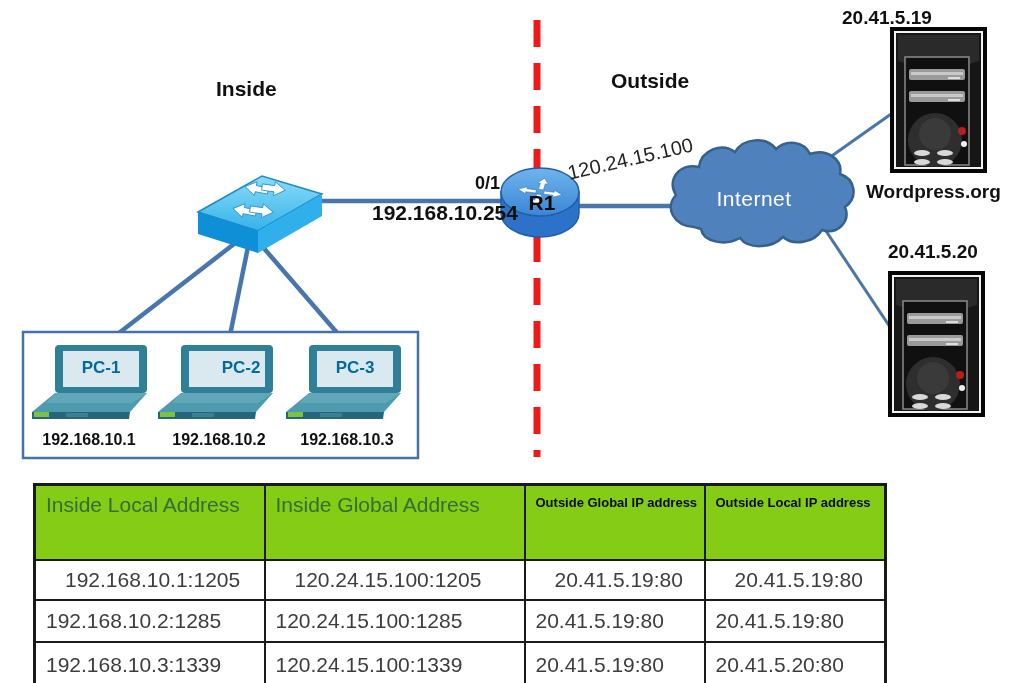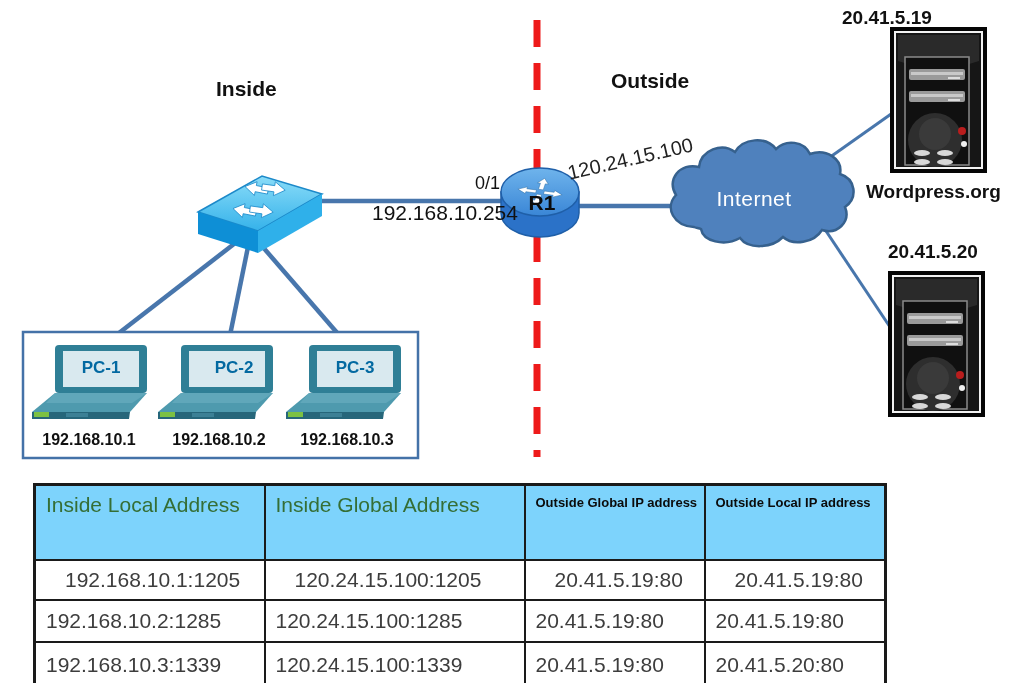--- a/index.html
+++ b/index.html
@@ -4,21 +4,21 @@
 <style>
   html,body{margin:0;padding:0;}
   body{
     width:1024px;height:683px;position:relative;overflow:hidden;
     background:#ffffff;
     font-family:"Liberation Sans", sans-serif;
   }
   .stage{position:absolute;left:0;top:0;width:1024px;height:683px;}
   svg.layer{position:absolute;left:0;top:0;}
   .lbl{position:absolute;color:#111;line-height:1.05;}
-  .b{font-weight:normal;}
+  .b{font-weight:bold;}
   .ctr{text-align:center;}
   .zone-label{font-size:21px;font-weight:bold;color:#111;}
   .ip-label{font-size:16px;font-weight:bold;color:#111;}
   .pc-name{font-size:17px;font-weight:bold;color:#0369a1;text-align:center;}
   .server-label{font-size:19px;font-weight:bold;color:#111;}
   .wan-ip{
     font-size:20px;color:#222;transform:rotate(-13deg);transform-origin:left center;
     white-space:nowrap;
   }
   .internet-text{font-size:21px;color:#ffffff;text-align:center;letter-spacing:0.5px;}
@@ -27,21 +27,21 @@
   
   .nat-table{
     position:absolute;left:33px;top:483px;width:851px;
     border-collapse:collapse;table-layout:fixed;z-index:5;background:#fff;
     border:3px solid #1a1a1a;
   }
   .nat-table th,.nat-table td{
     border:2px solid #1a1a1a;vertical-align:top;overflow:hidden;
   }
   .nat-table th{
-    background:#7dd3fc;text-align:left;padding:7px 4px 4px 10px;height:62px;
+    background:#84cc16;text-align:left;padding:7px 4px 4px 10px;height:62px;
   }
   th.green-head{
     color:#356e35;font-size:21px;font-weight:normal;
   }
   th.black-head{
     color:#0b0b0b;font-size:13px;font-weight:bold;line-height:1.5;
   }
   .nat-table td{
     font-size:21px;color:#3d3d3d;padding:4px 4px 4px 10px;background:#fff;
     white-space:nowrap;vertical-align:middle;
@@ -166,21 +166,21 @@
 
   <div class="lbl b" style="left:372px;top:202px;width:130px;font-size:21px;">192.168.10.254</div>
 
   <div class="lbl router-name" style="left:518px;top:192px;width:48px;">R1</div>
 
   <div class="lbl wan-ip" style="left:568px;top:163px;">120.24.15.100</div>
 
   <div class="lbl internet-text" style="left:698px;top:188px;width:112px;">Internet</div>
 
   <div class="lbl pc-name" style="left:63px;top:359px;width:76px;">PC-1</div>
-  <div class="lbl pc-name" style="left:196px;top:359px;width:76px;">PC-2</div>
+  <div class="lbl pc-name" style="left:203px;top:359px;width:76px;">PC-2</div>
   <div class="lbl pc-name" style="left:317px;top:359px;width:76px;">PC-3</div>
 
   <div class="lbl ip-label ctr" style="left:24px;top:432px;width:130px;">192.168.10.1</div>
   <div class="lbl ip-label ctr" style="left:154px;top:432px;width:130px;">192.168.10.2</div>
   <div class="lbl ip-label ctr" style="left:282px;top:432px;width:130px;">192.168.10.3</div>
 
   <div class="lbl zone-label" style="left:216px;top:482px;width:70px;text-align:center;">LAN</div>
 
   <div class="lbl server-label" style="left:842px;top:8px;width:132px;">20.41.5.19</div>
   <div class="lbl server-label" style="left:866px;top:182px;width:150px;">Wordpress.org</div>

